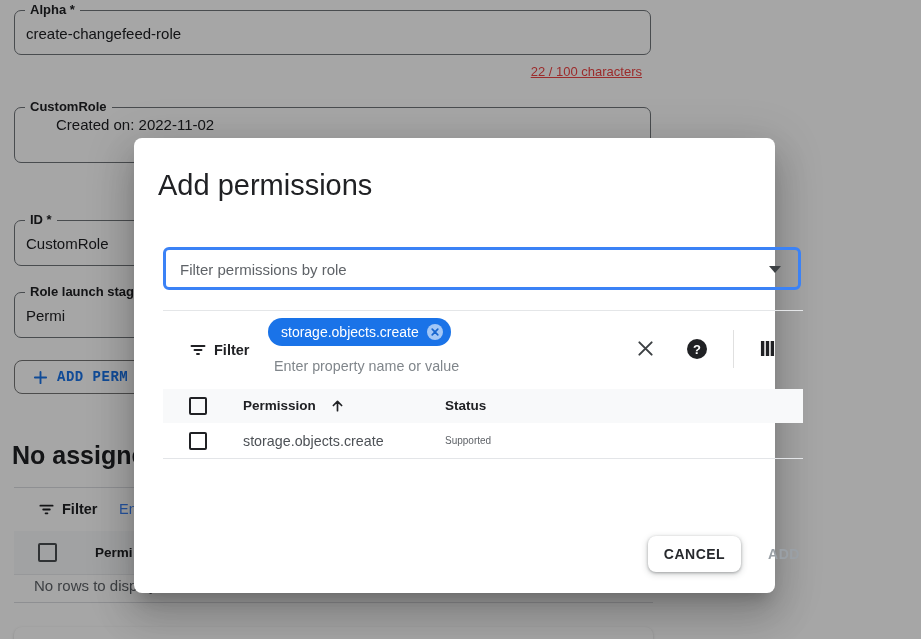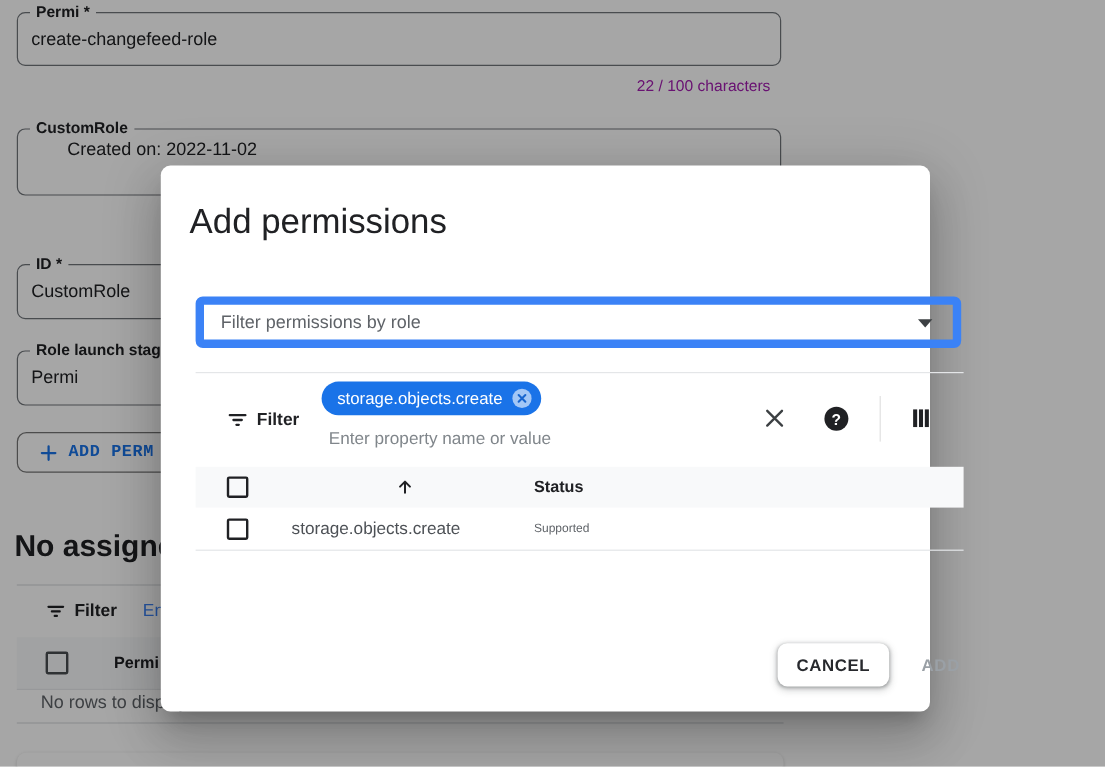--- a/index.html
+++ b/index.html
@@ -13,21 +13,21 @@
   .fld-label { position:absolute; top:-9px; left:10px; background:#fff; padding:0 5px;
                font-size:13px; font-weight:700; color:#202124; white-space:nowrap; }
   .fld-value { position:absolute; left:11px; top:50%; transform:translateY(-50%);
                font-size:15px; color:#202124; white-space:nowrap; }
   .fld-value.top { top:8px; transform:none;margin-left:30px; }
   .f-title { left:14px; top:10px;  width:637px; height:45px; }
   .f-desc  { left:14px; top:107px; width:637px; height:56px; }
   .f-id    { left:14px; top:220px; width:637px; height:46px; }
   .f-stage { left:14px; top:292px; width:637px; height:46px; }
   .counter { position:absolute; left:14px; top:64px; width:628px; text-align:right;
-             font-size:13px; color:#a21caf; }
+             font-size:13px; color:#ef4444;text-decoration:underline; }
   .btn-addperm { position:absolute; left:14px; top:360px; width:186px; height:34px;
              border:1px solid #757575; border-radius:8px; background:#fff;
              display:flex; align-items:center; padding-left:18px; gap:9px; cursor:pointer;font-family:Liberation Mono, monospace; }
   .btn-addperm .lbl { font-size:14px; font-weight:700; color:#1a73e8; letter-spacing:.5px; white-space:nowrap; }
   .bg-heading { position:absolute; left:12px; top:441px; font-size:25px; font-weight:700;
              color:#202124; white-space:nowrap; }
   .hr { position:absolute; height:1px; background:#dadce0; }
   .hr1 { left:14px; top:487px; width:639px; }
   .hr2 { left:14px; top:602px; width:639px; }
   .bg-funnel { position:absolute; left:38px; top:501px; }
@@ -50,21 +50,21 @@
   .overlay { position:absolute; inset:0; background:rgba(0,0,0,0.35); }
 
   
   .modal { position:absolute; left:134px; top:138px; width:641px; height:455px;
            background:#fff; border-radius:8px;
            box-shadow:0 11px 15px -7px rgba(0,0,0,.2), 0 24px 38px 3px rgba(0,0,0,.14),
                       0 9px 46px 8px rgba(0,0,0,.12); }
   .m-title { position:absolute; left:24px; top:32px; font-size:29px; line-height:30px;
            color:#202124; white-space:nowrap; }
   .m-select { position:absolute; left:29px; top:109px; width:638px; height:43px;
-           border:7px solid #3b82f6; border-radius:6px; cursor:pointer; }
+           border:3px solid #3b82f6; border-radius:6px; cursor:pointer; }
   .m-select-text { position:absolute; left:14px; top:50%; transform:translateY(-50%);
            font-size:15px; color:#5f6368; white-space:nowrap; }
   .caret { position:absolute; right:17px; top:50%; margin-top:-3px; width:0; height:0;
            border-left:6px solid transparent; border-right:6px solid transparent;
            border-top:7px solid #3c4043; cursor:pointer; }
   .m-toolbar-line { position:absolute; left:29px; top:172px; width:640px; height:1px; background:#e4e6e8; }
   .m-funnel { position:absolute; left:55px; top:203px; }
   .m-filter-lbl { position:absolute; left:80px; top:203px; font-size:14.5px; font-weight:700;
            color:#202124; line-height:18px; }
   .chip { position:absolute; left:134px; top:180px; height:28px; border-radius:14px;
@@ -102,21 +102,21 @@
            letter-spacing:.6px; background:none; border:none; font-family:inherit; }
 </style>
 </head>
 <body>
 
 <div class="screen">
 
   <div class="page">
 
     <div class="fld f-title">
-      <span class="fld-label">Permi *</span>
+      <span class="fld-label">Alpha *</span>
       <span class="fld-value">create-changefeed-role</span>
     </div>
     <div class="counter">22 / 100 characters</div>
 
     <div class="fld f-desc">
       <span class="fld-label">CustomRole</span>
       <span class="fld-value top">Created on: 2022-11-02</span>
     </div>
 
     <div class="fld f-id">
@@ -193,20 +193,21 @@
     <span class="m-cols">
       <svg viewBox="0 0 16 16" width="15" height="15">
           <rect x="1" y="0" width="3.6" height="16" fill="#202124"></rect>
           <rect x="6.2" y="0" width="3.6" height="16" fill="#202124"></rect>
           <rect x="11.4" y="0" width="3.6" height="16" fill="#202124"></rect>
         </svg>
     </span>
 
     <div class="m-thead"></div>
     <span class="cb" style="left:55px; top:259px;"></span>
+    <span class="m-th-perm">Permission</span>
     <svg class="m-sort" viewBox="0 0 16 16" width="15" height="15">
         <path d="M8 13.5V3.8M3.6 8L8 3.6L12.4 8" stroke="#202124" stroke-width="1.8" fill="none" stroke-linecap="round" stroke-linejoin="round"></path>
       </svg>
     <span class="m-th-status">Status</span>
 
     <div class="m-row"></div>
     <span class="cb" style="left:55px; top:294px;"></span>
     <span class="m-r-perm">storage.objects.create</span>
     <span class="m-r-status">Supported</span>
 

